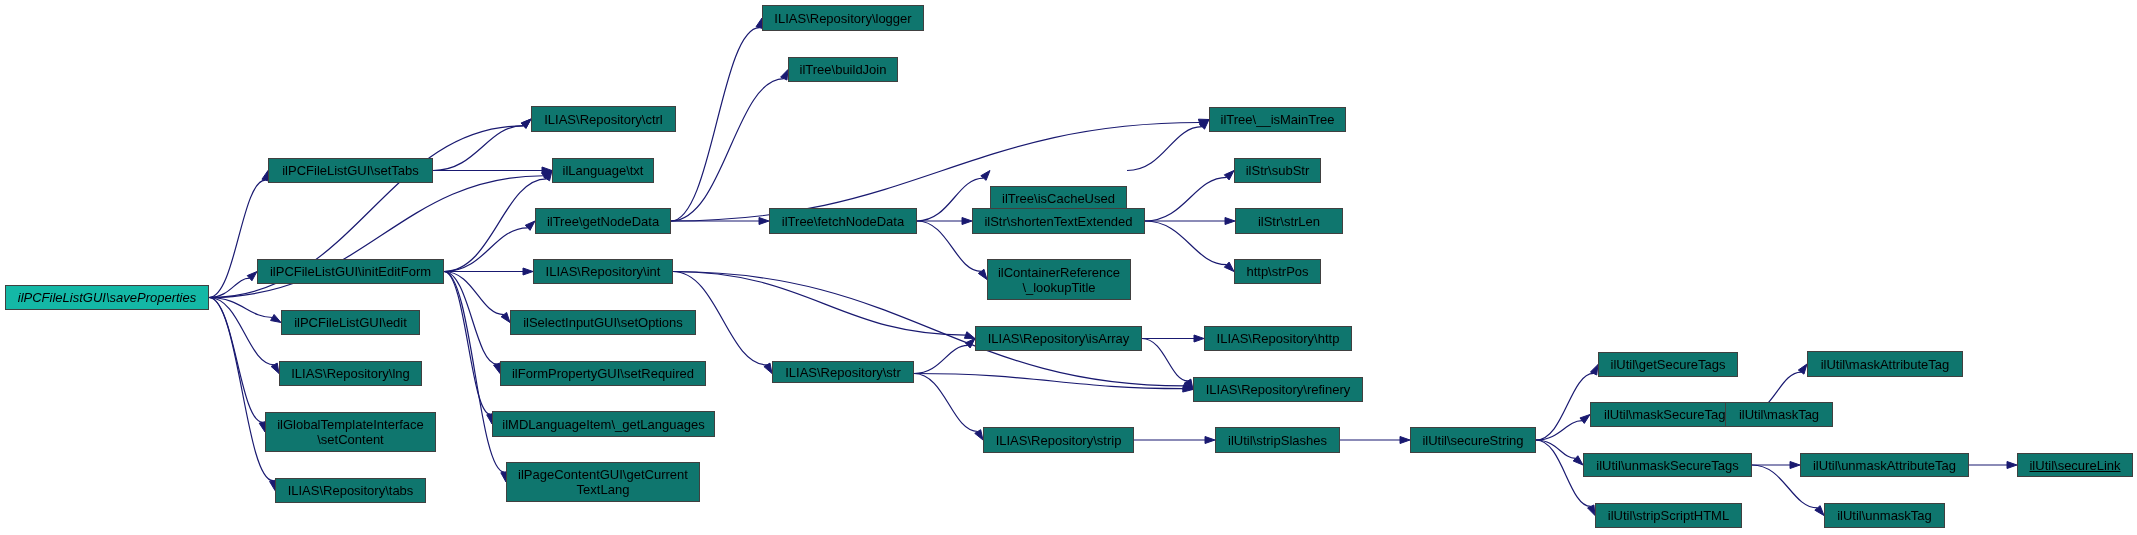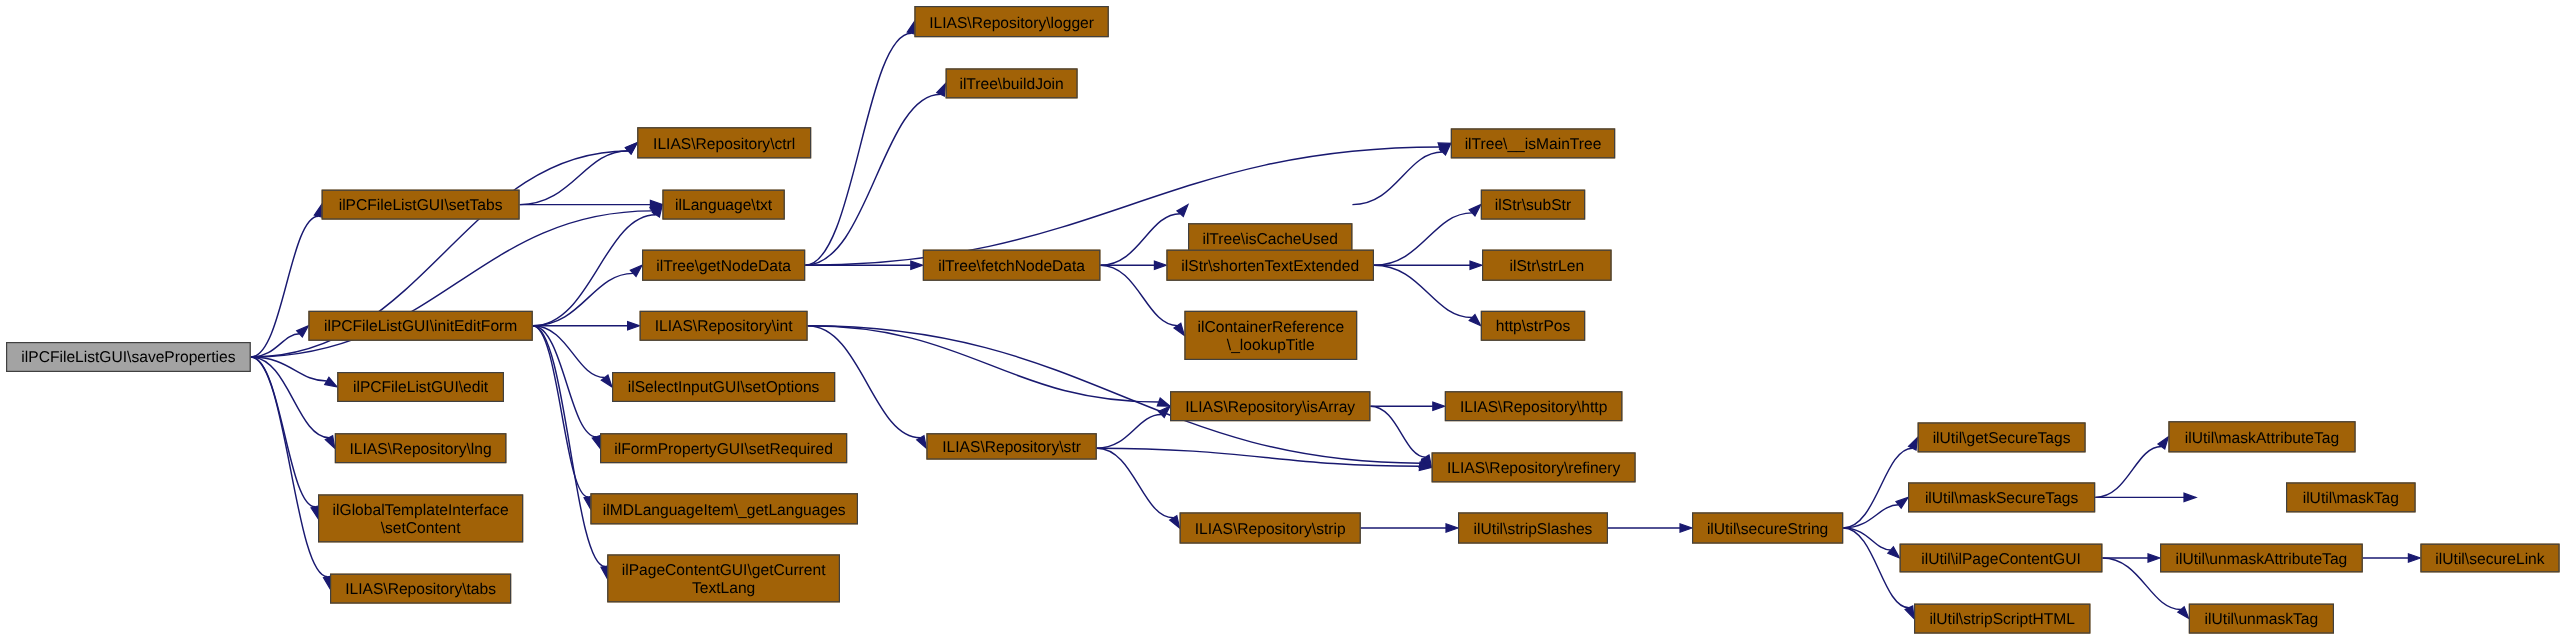--- a/index.html
+++ b/index.html
@@ -1,23 +1,23 @@
 <!DOCTYPE html>
 <html><head>
 <meta charset="utf-8">
 <style>
   html, body { margin:0; padding:0; background:#ffffff; }
   body { width:2137px; height:535px; position:relative; overflow:hidden;
          font-family:"Liberation Sans", sans-serif; }
   #graph { position:absolute; left:0; top:0; width:2137px; height:535px; }
   .node { position:absolute; box-sizing:border-box; border:1.3px solid #404040;
-          background:#a16207; color:#000; font-size:13px; line-height:15px;
+          background:#0f766e; color:#000; font-size:13px; line-height:15px;
           display:flex; align-items:center; justify-content:center; text-align:center;
           white-space:pre; cursor:pointer; }
-  .node.root { background:#a3a3a3; cursor:default; }
+  .node.root { background:#14b8a6; cursor:default;font-style:italic; }
   svg { position:absolute; left:0; top:0; }
   .edge { fill:none; stroke:#191970; stroke-width:1.2; }
   .head { fill:#191970; stroke:#191970; stroke-width:1; }
 </style>
 </head>
 <body>
 
 <div id="graph">
   <svg id="edges" width="2137" height="535">
       <path class="edge" d="M209,297.5 C353.9,297.5 386.1,125.78611623639335 523.6550271323742,125.78611623639335"></path>
@@ -146,21 +146,21 @@
       <div class="node" style="left: 983px; top: 427px; width: 151px; height: 26px;">ILIAS\Repository\strip</div>
       <div class="node" style="left: 1234px; top: 158px; width: 87px; height: 25px;">ilStr\subStr</div>
       <div class="node" style="left: 1235px; top: 208px; width: 108px; height: 26px;">ilStr\strLen</div>
       <div class="node" style="left: 1234px; top: 259px; width: 87px; height: 25px;">http\strPos</div>
       <div class="node" style="left: 1204px; top: 326px; width: 148px; height: 25px;">ILIAS\Repository\http</div>
       <div class="node" style="left: 1193px; top: 377px; width: 170px; height: 25px;">ILIAS\Repository\refinery</div>
       <div class="node" style="left: 1215px; top: 427px; width: 125px; height: 26px;">ilUtil\stripSlashes</div>
       <div class="node" style="left: 1410px; top: 427px; width: 126px; height: 26px;">ilUtil\secureString</div>
       <div class="node" style="left: 1598px; top: 352px; width: 140px; height: 25px;">ilUtil\getSecureTags</div>
       <div class="node" style="left: 1590px; top: 402px; width: 156px; height: 25px;">ilUtil\maskSecureTags</div>
-      <div class="node" style="left: 1583px; top: 453px; width: 169px; height: 24px;">ilUtil\ilPageContentGUI</div>
+      <div class="node" style="left: 1583px; top: 453px; width: 169px; height: 24px;">ilUtil\unmaskSecureTags</div>
       <div class="node" style="left: 1595px; top: 503px; width: 147px; height: 25px;">ilUtil\stripScriptHTML</div>
       <div class="node" style="left: 1807px; top: 351px; width: 156px; height: 26px;">ilUtil\maskAttributeTag</div>
-      <div class="node" style="left: 1905px; top: 402px; width: 108px; height: 25px;">ilUtil\maskTag</div>
+      <div class="node" style="left: 1725px; top: 402px; width: 108px; height: 25px;">ilUtil\maskTag</div>
       <div class="node" style="left: 1800px; top: 453px; width: 169px; height: 24px;">ilUtil\unmaskAttributeTag</div>
       <div class="node" style="left: 1824px; top: 503px; width: 121px; height: 25px; text-align: right;">ilUtil\unmaskTag</div>
-      <div class="node" style="left: 2017px; top: 453px; width: 116px; height: 24px;">ilUtil\secureLink</div>
+      <div class="node" style="left: 2017px; top: 453px; width: 116px; height: 24px; text-decoration: underline;">ilUtil\secureLink</div>
     </div>
 </div>
 
 </body></html>

